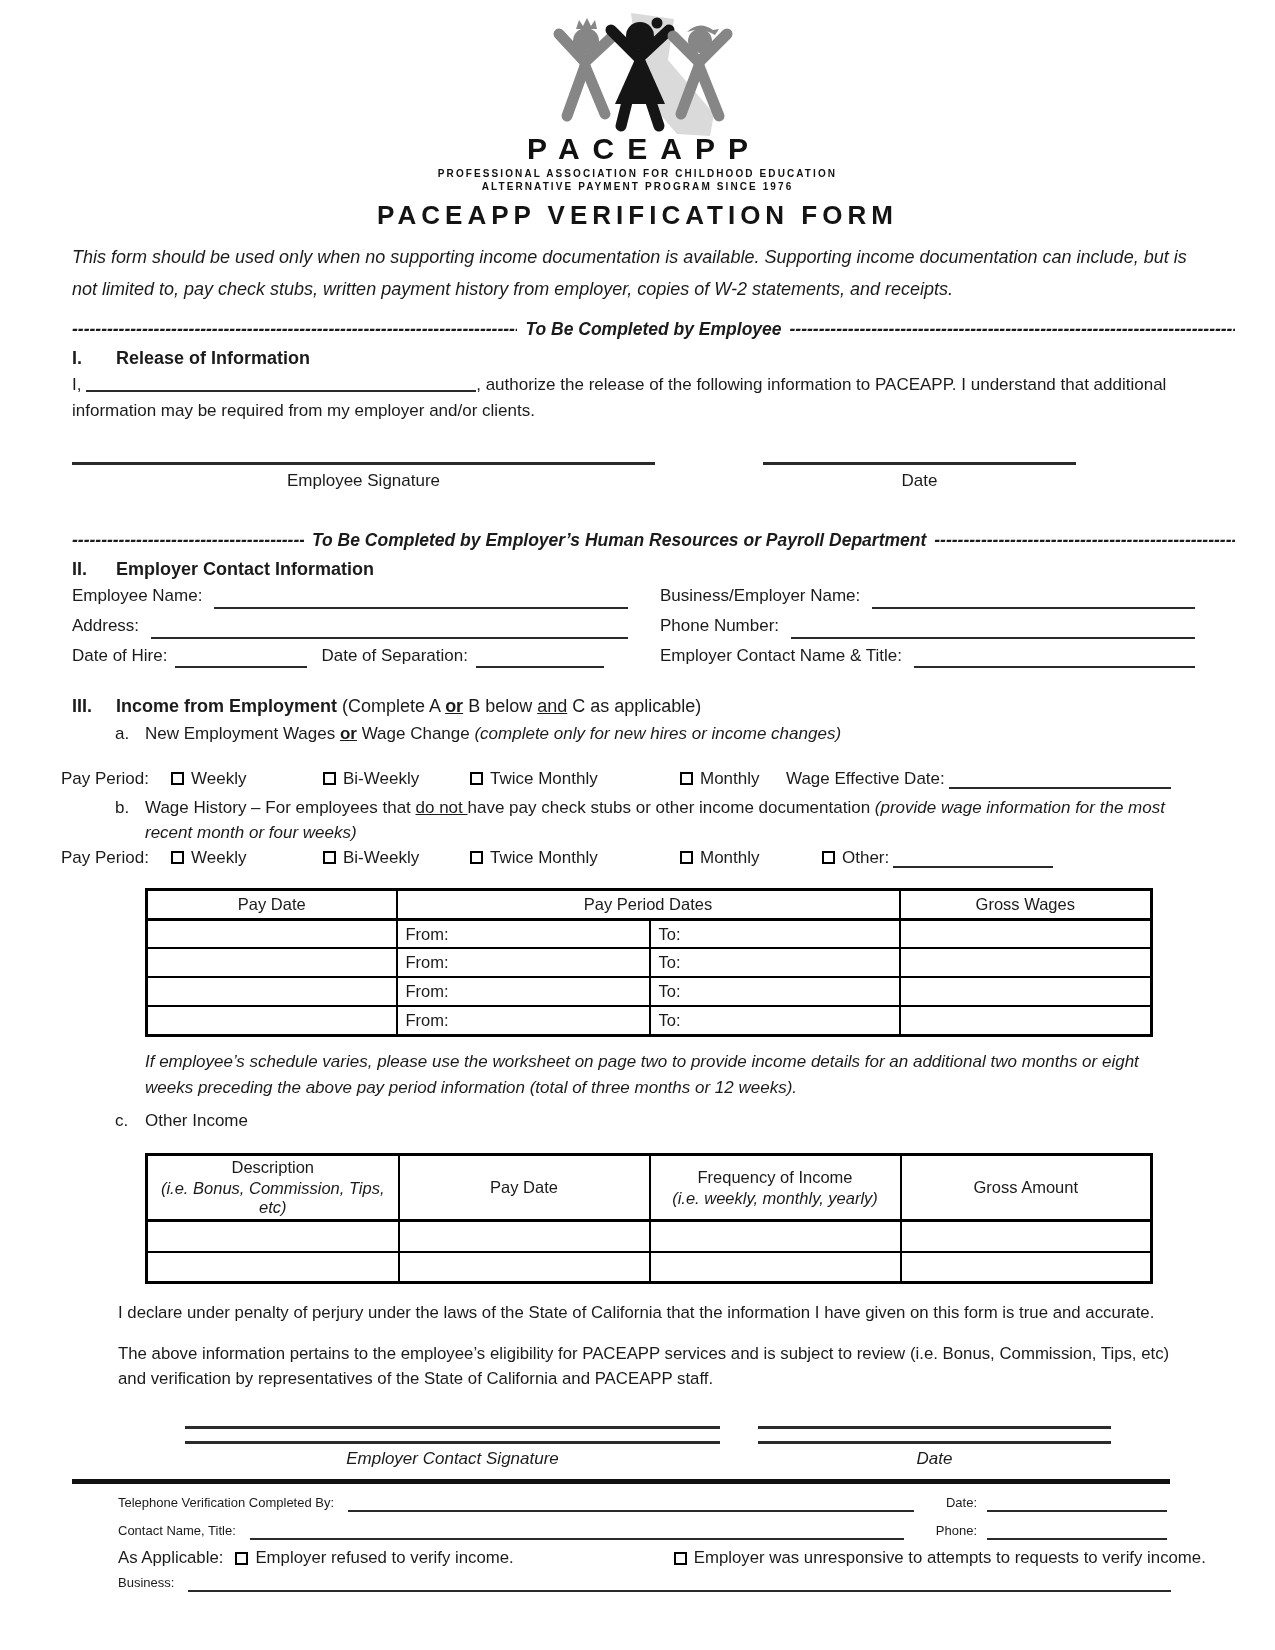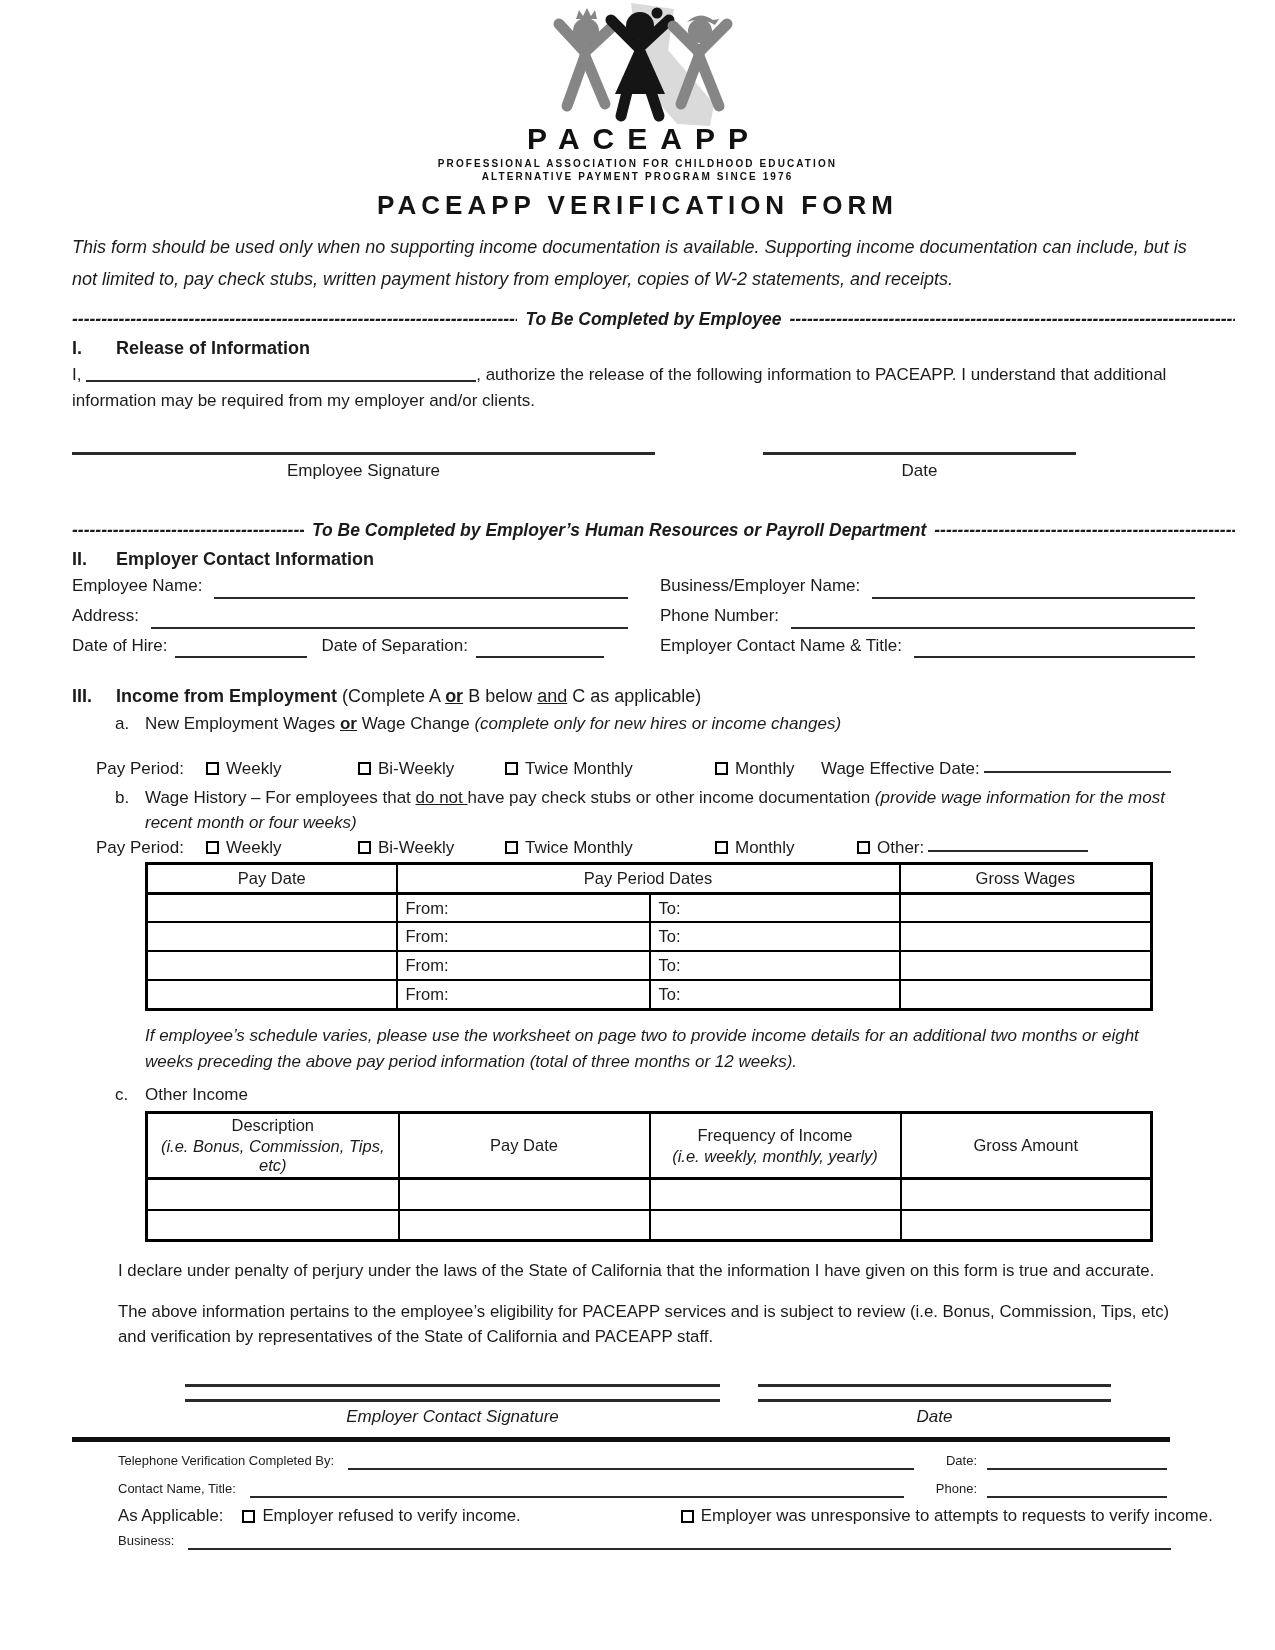--- a/index.html
+++ b/index.html
@@ -3,21 +3,21 @@
 <meta charset="utf-8">
 <style>
   * { margin:0; padding:0; box-sizing:border-box; }
   html,body { background:#ffffff; }
   .page {
     width:1275px; height:1650px; margin:0 auto; background:#fff;
     font-family:"Liberation Sans", sans-serif; color:#1b1b1b; font-size:17px;
     position:relative; overflow:hidden;
   }
   
-  .logo-wrap { text-align:center; padding-top:0; }
+  .logo-wrap { text-align:center; padding-top:10px; }
   .logo-wrap svg { display:block; margin:0 auto; }
   .brand { font-size:30px; font-weight:bold; letter-spacing:13px; color:#111; margin-top:-6px; padding-left:13px; }
   .brand-sub { font-size:10px; font-weight:bold; letter-spacing:2.1px; color:#111; margin-top:2px; }
   .tagline { font-size:13px; font-style:italic; font-weight:bold; color:#737373; margin-top:2px; letter-spacing:.4px; }
   .form-title { text-align:center; font-size:26px; font-weight:bold; letter-spacing:5px; color:#141414; margin-top:8px; }
   
   .intro { font-style:italic; margin:10px 76px 0 72px; line-height:1.8; font-size:18px; }
   
   .sep { display:flex; align-items:center; margin:13px 40px 0 72px; font-weight:bold; font-style:italic; font-size:17.5px; }
   .sep .dash { flex:1; min-width:0; overflow:hidden; white-space:nowrap; letter-spacing:0; }
@@ -35,26 +35,26 @@
   .siglabels { display:flex; margin-left:72px; margin-top:6px; }
   .siglabel { text-align:center; }
   .italic { font-style:italic; }
   
   .two-col { display:grid; grid-template-columns:560px 1fr; column-gap:28px; margin:4px 76px 0 72px; row-gap:5px; }
   .frow { display:flex; align-items:flex-end; line-height:1.45; }
   .frow .lbl { white-space:nowrap; padding-right:8px; }
   
   .item-row { display:flex; margin:4px 76px 0 115px; line-height:1.5; }
   .item-row .inum { width:30px; flex:none; }
-  .cbrow { display:flex; align-items:flex-start; margin:6px 100px 0 96px; }
+  .cbrow { display:flex; align-items:flex-end; margin:6px 100px 0 61px; }
   .cb { width:13px; height:13px; border:2px solid #000; display:inline-block; flex:none; margin-right:7px; background:#fff; }
   .cbitem { display:flex; align-items:center; white-space:nowrap; }
   u.bold { font-weight:bold; }
   
-  table { border-collapse:collapse; margin:4px 0 0 145px; width:1005px; table-layout:fixed; }
+  table { border-collapse:collapse; margin:20px 0 0 145px; width:1005px; table-layout:fixed; }
   th, td { border:2px solid #000; font-weight:normal; font-size:16.5px; }
   .t1 th { height:30px; text-align:center; border-bottom:3px solid #000; }
   .t1 td { height:29px; padding:2px 8px; vertical-align:middle; }
   .t1 { border:3px solid #000; }
   .t2 { border:3px solid #000; }
   .t2 th { height:58px; text-align:center; border-bottom:3px solid #000; padding:2px 6px; }
   .t2 td { height:31px; }
   .th-sub { font-style:italic; font-weight:normal; display:block; margin-top:2px; }
   
   .note { font-style:italic; margin:12px 90px 0 145px; line-height:1.55; }
@@ -350,21 +350,21 @@
     <span class="lbl" style="padding-left:28px">Date:</span>
     <span class="line" style="width:180px"></span>
   </div>
   <div class="tv-row">
     <span class="lbl">Contact Name, Title:</span>
     <span class="flexline"></span>
     <span class="lbl" style="padding-left:28px">Phone:</span>
     <span class="line" style="width:180px"></span>
   </div>
   <div class="tv-cbs">
-    <span style="padding-right:19px;white-space:nowrap">As Applicable:</span>
+    <span style="padding-right:12px;white-space:nowrap">As Applicable:</span>
     <span class="cb"></span>
     <span style="white-space:nowrap">Employer refused to verify income.</span>
     <span style="width:160px;flex:none"></span>
     <span class="cb"></span>
     <span style="white-space:nowrap">Employer was unresponsive to attempts to requests to verify income.</span>
   </div>
   <div class="tv-row" style="margin-top:6px;margin-right:100px">
     <span class="lbl">Business:</span>
     <span class="flexline"></span>
   </div>

